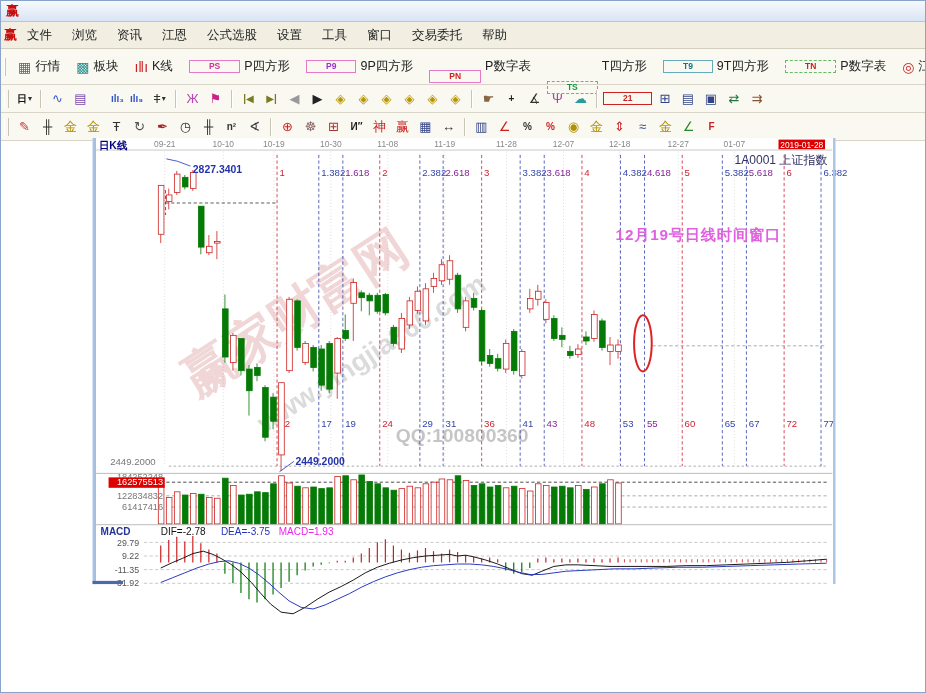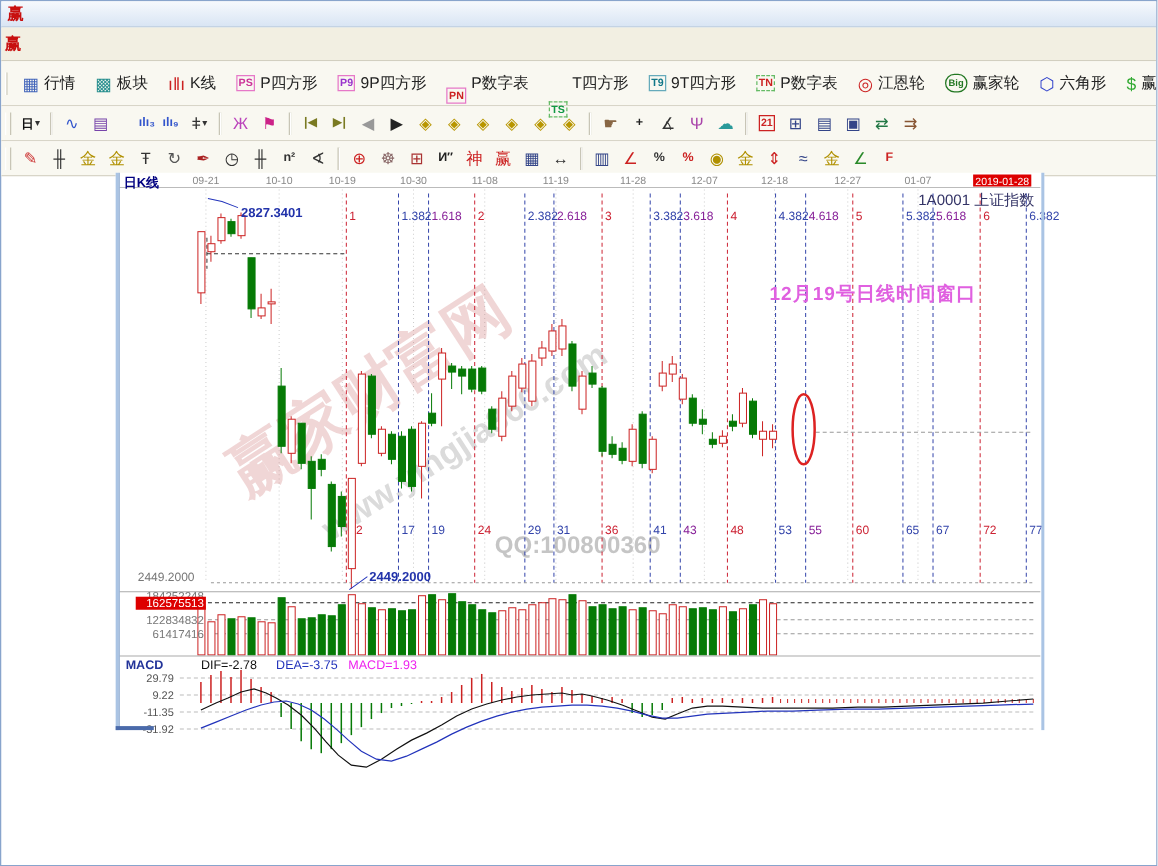--- a/index.html
+++ b/index.html
@@ -15,38 +15,50 @@
   .menu-item{padding:4px 10px;cursor:default;}
   
   .toolbar{display:flex;align-items:center;background:#f9f8f1;border-bottom:1px solid #d8d5c8;}
   #toolbar-main{height:35px;font-size:12.5px;color:#222;}
   #toolbar-nav{height:27px;}
   #toolbar-draw{height:27px;}
   .grip{width:3px;height:18px;border-left:1px solid #fff;border-right:1px solid #c8c5b6;margin:0 4px 0 3px;}
   .sep{width:1px;height:18px;background:#c8c5b6;border-right:1px solid #fff;margin:0 4px;}
   .tbtn{display:flex;align-items:center;gap:4px;padding:3px 8px;cursor:default;white-space:nowrap;}
   .tbicon{font-size:14px;line-height:14px;}
-  .badge{font-size:8.5px;font-weight:bold;border:1px solid;padding:0 1px;line-height:11px;}
+  .badge{font-size:8.5px;font-weight:bold;border:1px solid;padding:0 19px;line-height:11px;}
   .badge.rd{border-radius:8px;padding:1px 2px;font-size:7.5px;}
   .ibtn{min-width:21px;height:21px;display:flex;align-items:center;justify-content:center;
     font-size:13px;margin:0 1px;cursor:default;}
   .ibtn .txt{font-size:10px;font-weight:bold;}
   .caret{font-size:8px;color:#333;margin-left:1px;}
   #chartwrap{position:absolute;left:0;top:137px;width:926px;height:556px;}
   svg{overflow:hidden;display:block;}
 </style>
 </head>
 <body>
 <div id="app">
 
 <div id="titlebar">
   <span class="logo">赢</span>
 </div>
 <div id="menubar">
   <span class="logo">赢</span>
+  <span id="menu-items" style="display:flex">
+        <span class="menu-item">文件</span>
+        <span class="menu-item">浏览</span>
+        <span class="menu-item">资讯</span>
+        <span class="menu-item">江恩</span>
+        <span class="menu-item">公式选股</span>
+        <span class="menu-item">设置</span>
+        <span class="menu-item">工具</span>
+        <span class="menu-item">窗口</span>
+        <span class="menu-item">交易委托</span>
+        <span class="menu-item">帮助</span>
+      </span>
 </div>
 <div id="toolbar-main" class="toolbar">
       <span class="grip"></span>
       <div class="tbtn">
         <span class="tbicon" style="color: rgb(68, 102, 187);">▦</span>
         <span>行情</span>
       </div>
       <div class="tbtn">
         <span class="tbicon" style="color: rgb(42, 144, 144);">▩</span>
         <span>板块</span>

